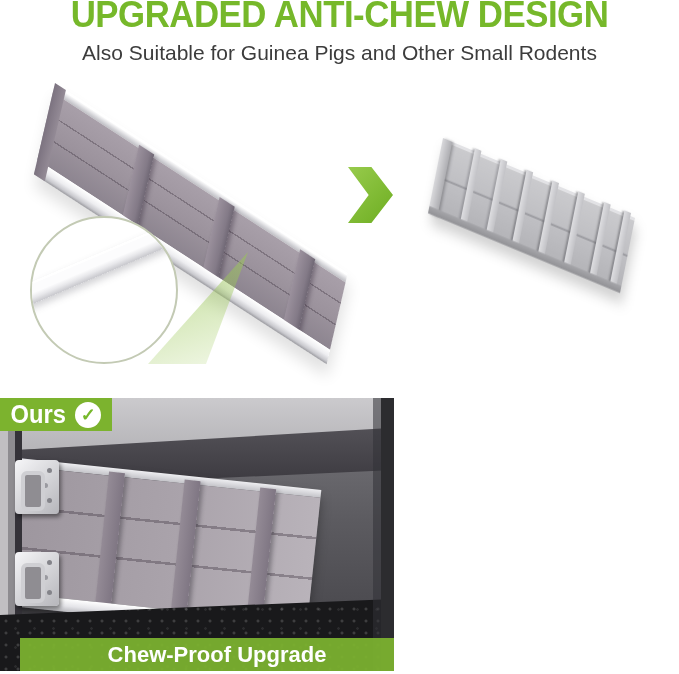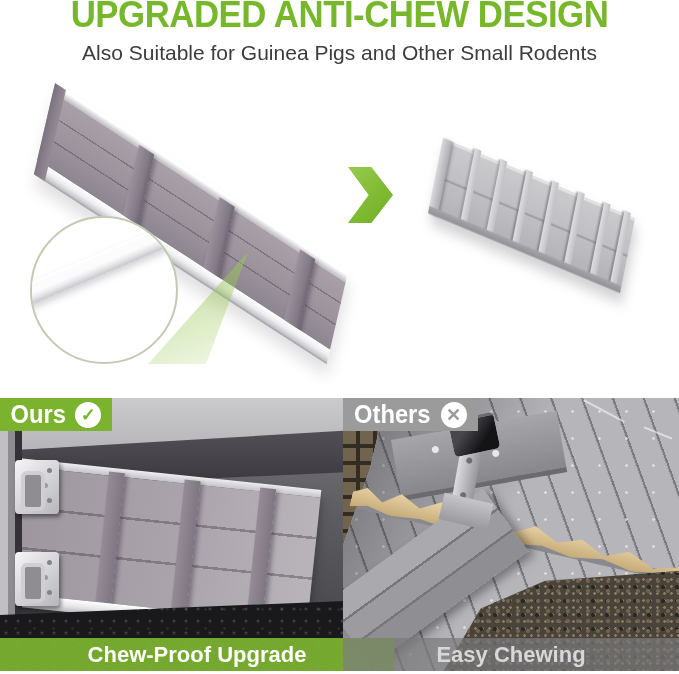--- a/index.html
+++ b/index.html
@@ -82,21 +82,21 @@
   .tag-label { color:#fff; font-weight:bold; font-size:25px; transform:scaleX(.95); }
   .circle-icon { width:26px; height:26px; border-radius:50%; background:#fff;
                  display:flex; align-items:center; justify-content:center;
                  font-weight:bold; font-size:18px; line-height:1; }
   .icon-check { color:#76b82a; }
   .icon-cross { color:#9b9b9b; }
 
   .caption { position:absolute; bottom:0; left:0; width:100%; height:33px; z-index:6;
              display:flex; align-items:center; justify-content:center;
              font-weight:bold; font-size:22px; }
-  .cap-green { background:rgba(125,180,47,.93); color:#fff; }
+  .cap-green { background:rgba(125,180,47,.93); color:#fff;margin-left:20px; }
   .cap-gray  { background:rgba(122,122,124,.72); color:#d8d8da; }
 
   
   .op-base { position:absolute; inset:0; background:linear-gradient(180deg,#7b7a7f 0%,#5c5b60 45%,#403f44 100%); }
   .op-ceiling { position:absolute; left:0; top:0; width:100%; height:66px;
                 background:linear-gradient(180deg,#cbcacd,#b0afb3);
                 clip-path:polygon(0 0,100% 0,100% 52%,0 80%); }
   .op-beam { position:absolute; left:0; top:26px; width:100%; height:64px;
              clip-path:polygon(0 42%,100% 6%,100% 72%,0 100%);
              background:linear-gradient(180deg,#545258,#3a383e); }
@@ -244,33 +244,14 @@
     <div class="op-hinge op-h2"></div>
     <div class="op-floor"></div>
     <div class="op-right"></div>
     <div class="tag tag-green">
       <span class="tag-label">Ours</span>
       <span class="circle-icon icon-check">✓</span>
     </div>
     <div class="caption cap-green">Chew-Proof Upgrade</div>
   </div>
 
-  <div class="panel panel-others">
-    <div class="ot-lattice"></div>
-    <div class="ot-deck"></div>
-    <div class="ot-scratch ot-s1"></div>
-    <div class="ot-scratch ot-s2"></div>
-    <div class="ot-header"></div>
-    <div class="ot-chew-shadow"></div>
-    <div class="ot-chew"></div>
-    <div class="ot-plank"></div>
-    <div class="ot-mulch"></div>
-    <div class="ot-knob"></div>
-    <div class="ot-strap"></div>
-    <div class="ot-plate"></div>
-    <div class="tag tag-gray">
-      <span class="tag-label">Others</span>
-      <span class="circle-icon icon-cross">✕</span>
-    </div>
-    <div class="caption cap-gray">Easy Chewing</div>
-  </div>
 
 </div>
 
 </body></html>

